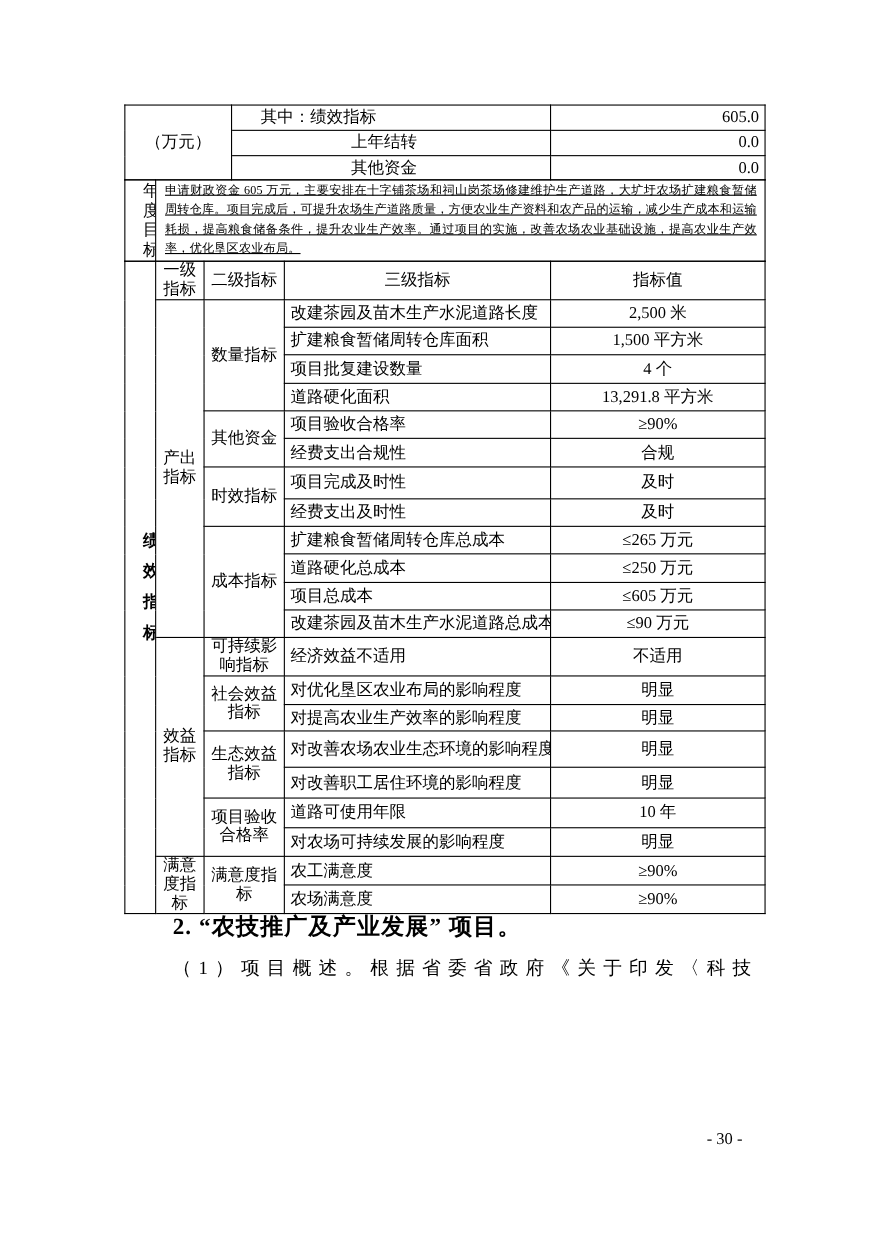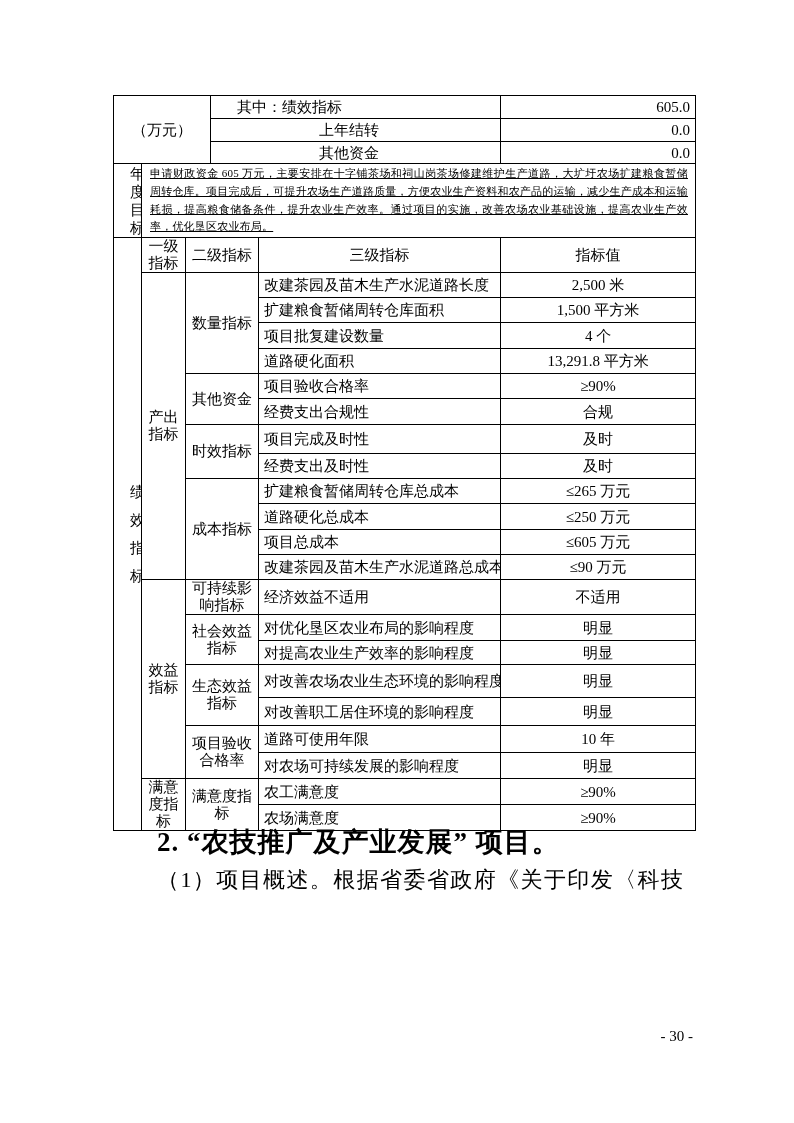--- a/index.html
+++ b/index.html
@@ -22,48 +22,48 @@
   
   .fund-unit { text-align: center; font-size: 15px; }
   .fund-label { text-align: left; padding-left: 26px; }
   .fund-label.indented { padding-left: 108px; }
   .fund-value { text-align: right; padding-right: 5px; }
 
   
   .vwrap { display: flex; justify-content: center; align-items: flex-start; height: 100%; margin-left: 20px; }
   .vtext { width: 16px; word-break: break-all; text-align: center; }
   .goal-v { line-height: 18px; }
-  .perf-v { line-height: 28px; }
+  .perf-v { line-height: 28px; font-weight: bold; }
 
   .goal-text {
     font-size: 11px; line-height: 17.8px; text-align: justify;
     padding: 1px 7px 1px 8px; letter-spacing: 0.2px; text-decoration: underline;
   }
 
   
   .c-head { text-align: center; }
   .lvl1 { text-align: center; padding: 0 5px; line-height: 17px; }
   .lvl2 { text-align: center; padding: 0 4px; line-height: 17px; }
   .t3 { text-align: left; padding-left: 5px; white-space: nowrap; }
   .val { text-align: center; white-space: nowrap; }
 
   
   .bodytext { position: absolute; left: 113px; top: 823px; width: 570px; }
   .h2line {
-    font-weight: bold; font-size: 27px; line-height: 38px;
+    font-weight: bold; font-size: 21px; line-height: 38px;
     padding-left: 44px; letter-spacing: 1px; white-space: nowrap;
   }
   .pline {
-    font-size: 22px; line-height: 37px;
+    font-size: 17px; line-height: 37px;
     text-align: justify; text-align-last: justify;
   }
   .pline.first { padding-left: 44px; }
 
   .pagenum {
-    position: absolute; left: 131px; top: 1028px; width: 562px;
+    position: absolute; left: 113px; top: 1028px; width: 562px;
     text-align: right; font-size: 15px;
   }
 </style>
 </head>
 <body>
 
 <div class="page">
 
   <div class="tables">
 

